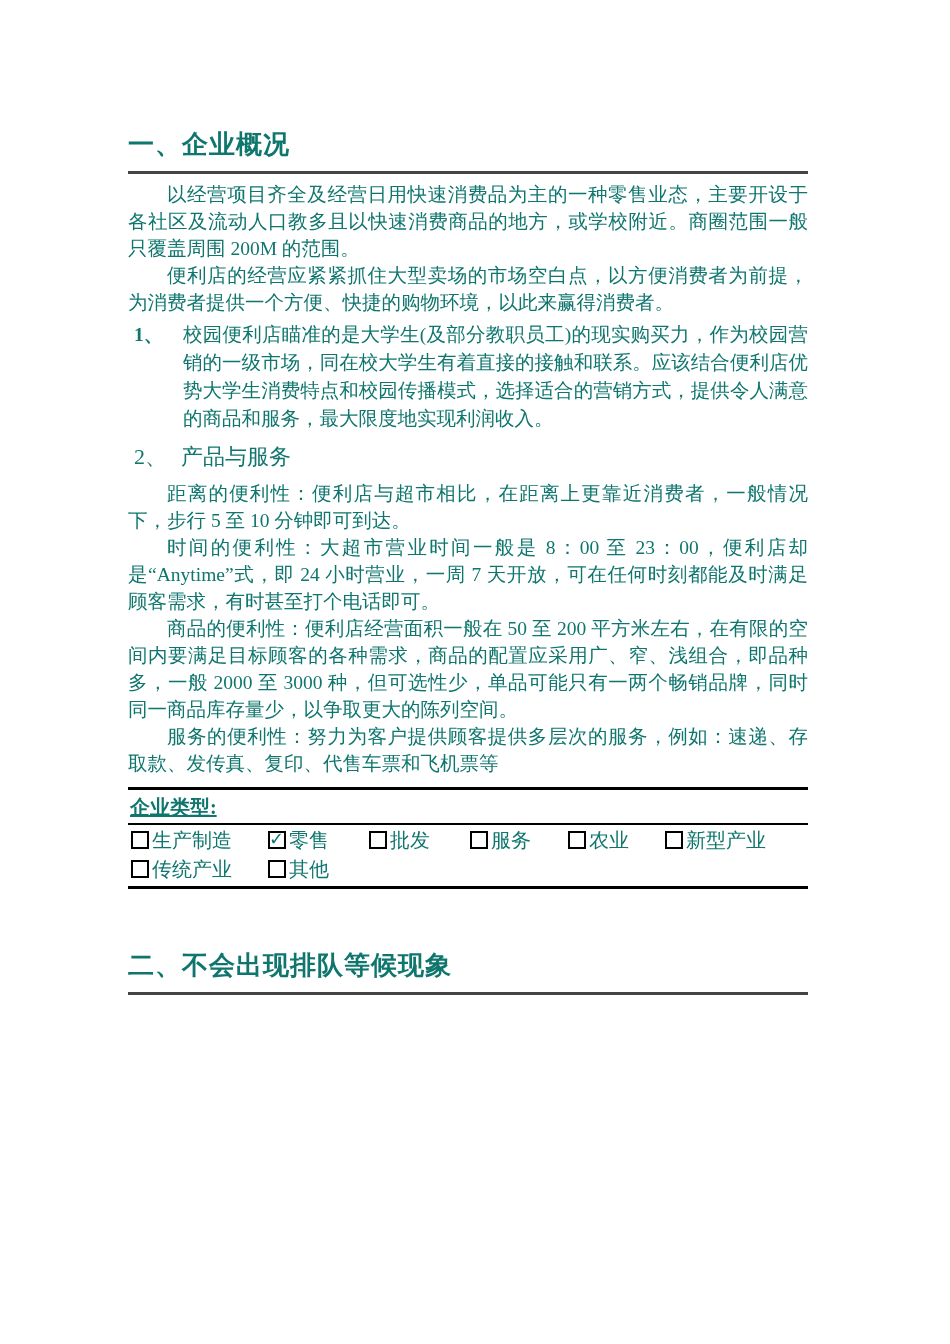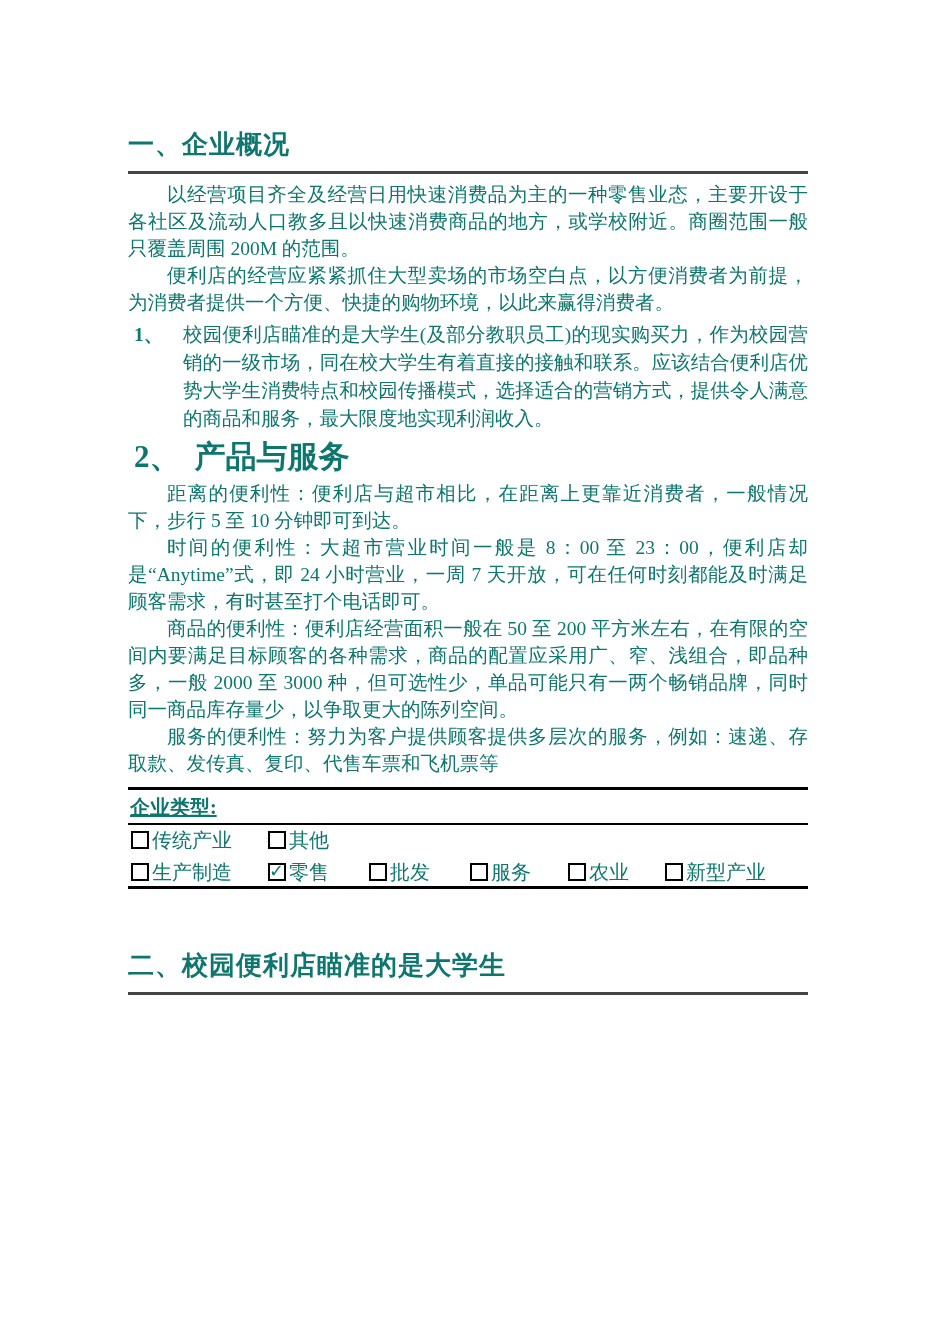--- a/index.html
+++ b/index.html
@@ -54,23 +54,23 @@
     font-weight:bold;
     box-sizing:border-box;
   }
   .numbered-item .item-text {
     flex:1;
     text-align:justify;
     text-justify:inter-ideograph;
   }
   h2.sub-heading {
     margin:9px 0 8px 0;
-    font-size:31px;
+    font-size:22px;
     line-height:30px;
-    font-weight:bold;
+    font-weight:normal;
   }
   h2.sub-heading .num { padding-left:6px; margin-right:14px; }
   .type-table {
     margin-top:10px;
     border-top:3px solid #000000;
     border-bottom:3px solid #000000;
   }
   .type-label-row {
     padding:4px 2px 2px 2px;
     border-bottom:2.5px solid #000000;
@@ -134,30 +134,20 @@
 
     <p class="body ind-2">距离的便利性：便利店与超市相比，在距离上更靠近消费者，一般情况下，步行 5 至 10 分钟即可到达。</p>
     <p class="body ind-2">时间的便利性：大超市营业时间一般是 8：00 至 23：00，便利店却是“Anytime”式，即 24 小时营业，一周 7 天开放，可在任何时刻都能及时满足顾客需求，有时甚至打个电话即可。</p>
     <p class="body ind-2">商品的便利性：便利店经营面积一般在 50 至 200 平方米左右，在有限的空间内要满足目标顾客的各种需求，商品的配置应采用广、窄、浅组合，即品种多，一般 2000 至 3000 种，但可选性少，单品可能只有一两个畅销品牌，同时同一商品库存量少，以争取更大的陈列空间。</p>
     <p class="body ind-2">服务的便利性：努力为客户提供顾客提供多层次的服务，例如：速递、存取款、发传真、复印、代售车票和飞机票等</p>
 
     <div class="type-table">
       <div class="type-label-row">
         <span class="type-label">企业类型:</span>
       </div>
-      <div class="opt-row second">
-        <span class="opt">
-            <span class="cb"></span>
-            <span>传统产业</span>
-          </span>
-        <span class="opt">
-            <span class="cb"></span>
-            <span>其他</span>
-          </span>
-      </div>
       <div class="opt-row">
         <span class="opt">
             <span class="cb"></span>
             <span>生产制造</span>
           </span>
         <span class="opt">
             <span class="cb checked"></span>
             <span>零售</span>
           </span>
         <span class="opt">
@@ -170,21 +160,31 @@
           </span>
         <span class="opt">
             <span class="cb"></span>
             <span>农业</span>
           </span>
         <span class="opt">
             <span class="cb"></span>
             <span>新型产业</span>
           </span>
       </div>
+      <div class="opt-row second">
+        <span class="opt">
+            <span class="cb"></span>
+            <span>传统产业</span>
+          </span>
+        <span class="opt">
+            <span class="cb"></span>
+            <span>其他</span>
+          </span>
+      </div>
     </div>
 
     <div class="spacer-to-h2"></div>
 
-    <h1 class="doc-heading">二、校园便利店瞄准的是大学生</h1>
+    <h1 class="doc-heading">二、不会出现排队等候现象</h1>
     <div class="rule"></div>
 
   </div>
 </div>
 
 </body></html>

